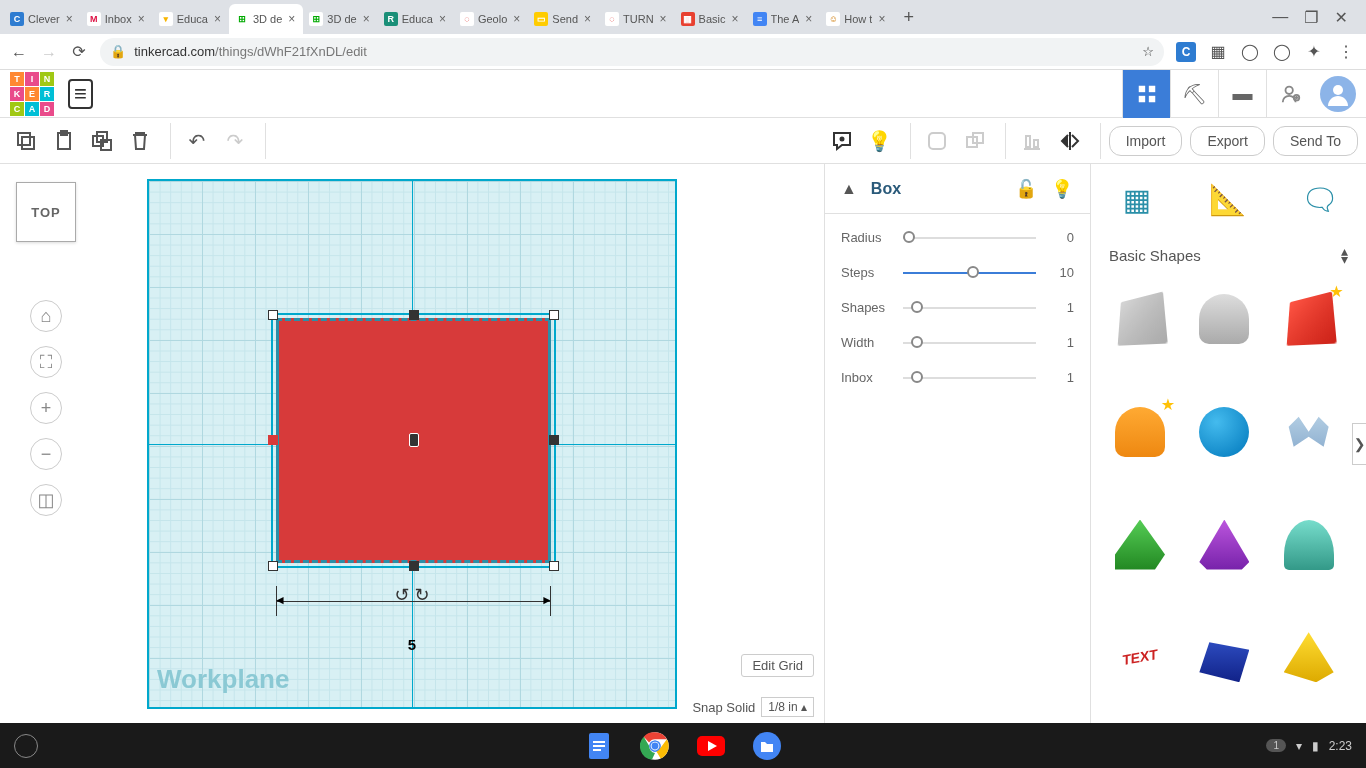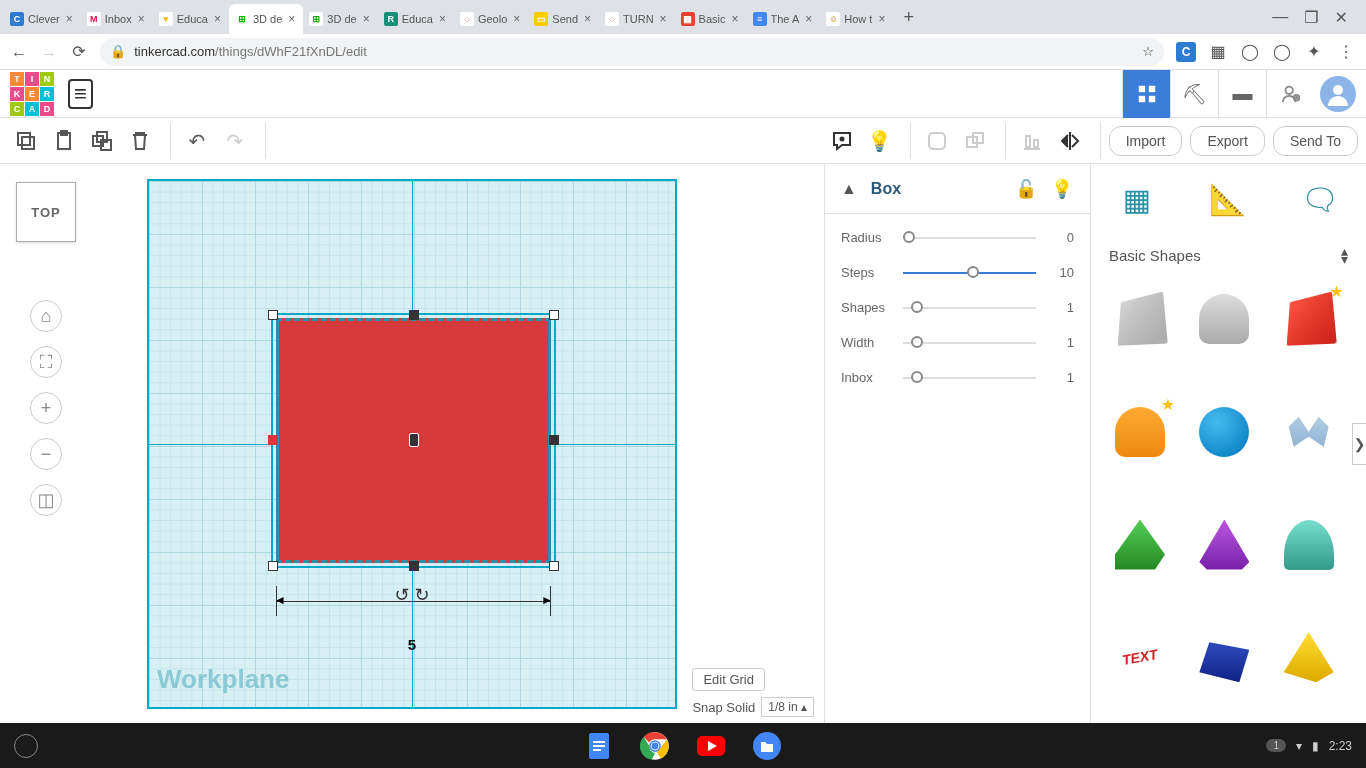--- a/index.html
+++ b/index.html
@@ -105,21 +105,21 @@
 .s-sphere-blue{background:radial-gradient(circle at 35% 30%, #44bbee, #0077bb);border-radius:50%}
 .s-scribble{background:linear-gradient(#bbd5e8,#88aacc);clip-path:polygon(10% 40%,30% 20%,50% 50%,70% 20%,90% 40%,80% 80%,50% 60%,20% 80%)}
 .s-roof-green{background:linear-gradient(#55cc55,#228822);clip-path:polygon(50% 0,100% 70%,80% 100%,0 100%,0 70%)}
 .s-cone-purple{background:linear-gradient(#bb55dd,#7722aa);clip-path:polygon(50% 0,100% 85%,85% 100%,15% 100%,0 85%)}
 .s-halfcyl{background:linear-gradient(#77ddcc,#339988);border-radius:50% 50% 10% 10% / 70% 70% 10% 10%}
 .s-text-red{background:none;color:#cc2222;font-weight:bold;font-size:14px;transform:rotate(-10deg) skewX(-10deg);display:flex;align-items:center;justify-content:center}
 .s-poly-blue{background:linear-gradient(#3355cc,#112288);clip-path:polygon(20% 20%,100% 35%,80% 100%,0 80%)}
 .s-pyr-yellow{background:linear-gradient(#ffdd33,#ddaa00);clip-path:polygon(50% 0,100% 80%,65% 100%,0 80%)}
 
 
-.canvas-footer { position:absolute; right:10px; bottom:6px; display:flex; flex-direction:column; gap:6px; align-items:flex-start; font-size:13px; color:#555; }
+.canvas-footer { position:absolute; right:10px; bottom:6px; display:flex; flex-direction:column; gap:20px; align-items:flex-end; font-size:13px; color:#555; }
 .edit-grid{border:1px solid #ccc;padding:3px 10px;border-radius:3px;cursor:pointer}
 .snap-row{display:flex;align-items:center;gap:6px}
 .snap-sel{border:1px solid #ccc;padding:2px 6px;font-size:12px;cursor:pointer}
 
 
 .expand-arrow { position:absolute; right:0; top:50%; width:14px; height:42px; background:#fff; border:1px solid #ccc; border-right:none; display:flex; align-items:center; justify-content:center; font-size:14px; color:#555; cursor:pointer; transform:translateY(-50%); }
 
 
 .taskbar { position:absolute; bottom:0; left:0; right:0; height:45px; background:#1a1a1a; display:flex; align-items:center; padding:0 14px; }
 .task-launcher{width:24px;height:24px;border:1px solid #888;border-radius:50%;cursor:pointer}

